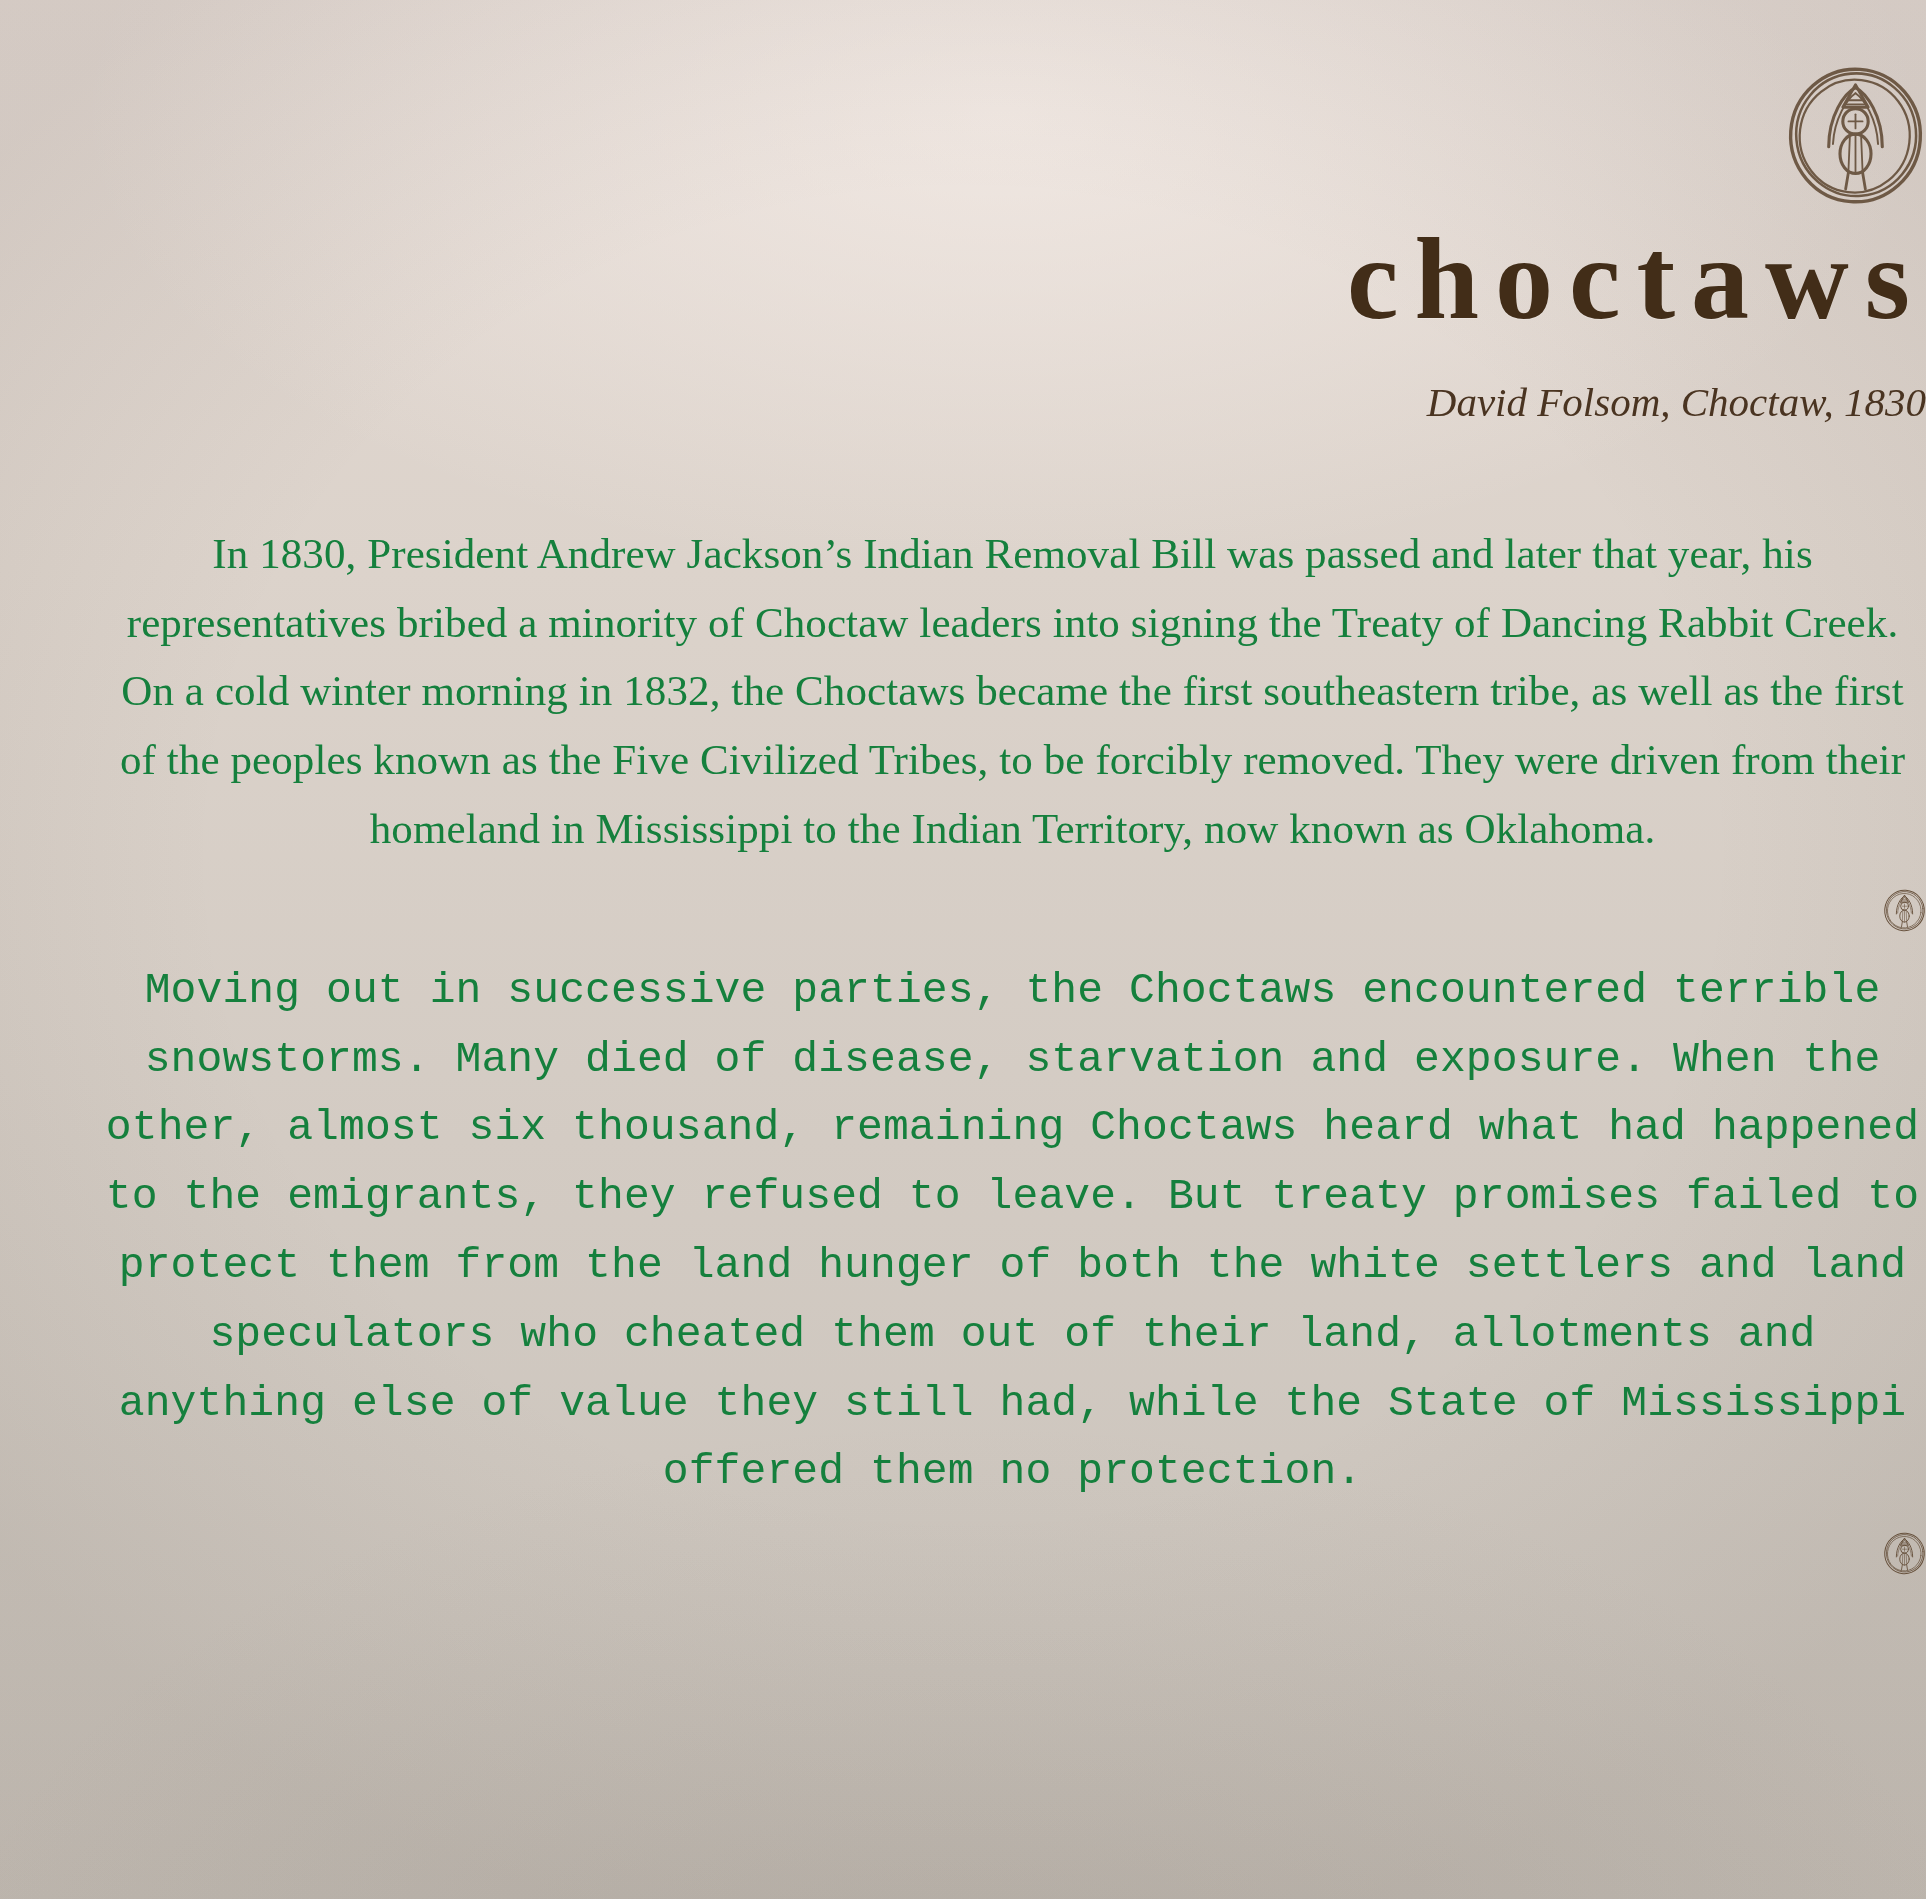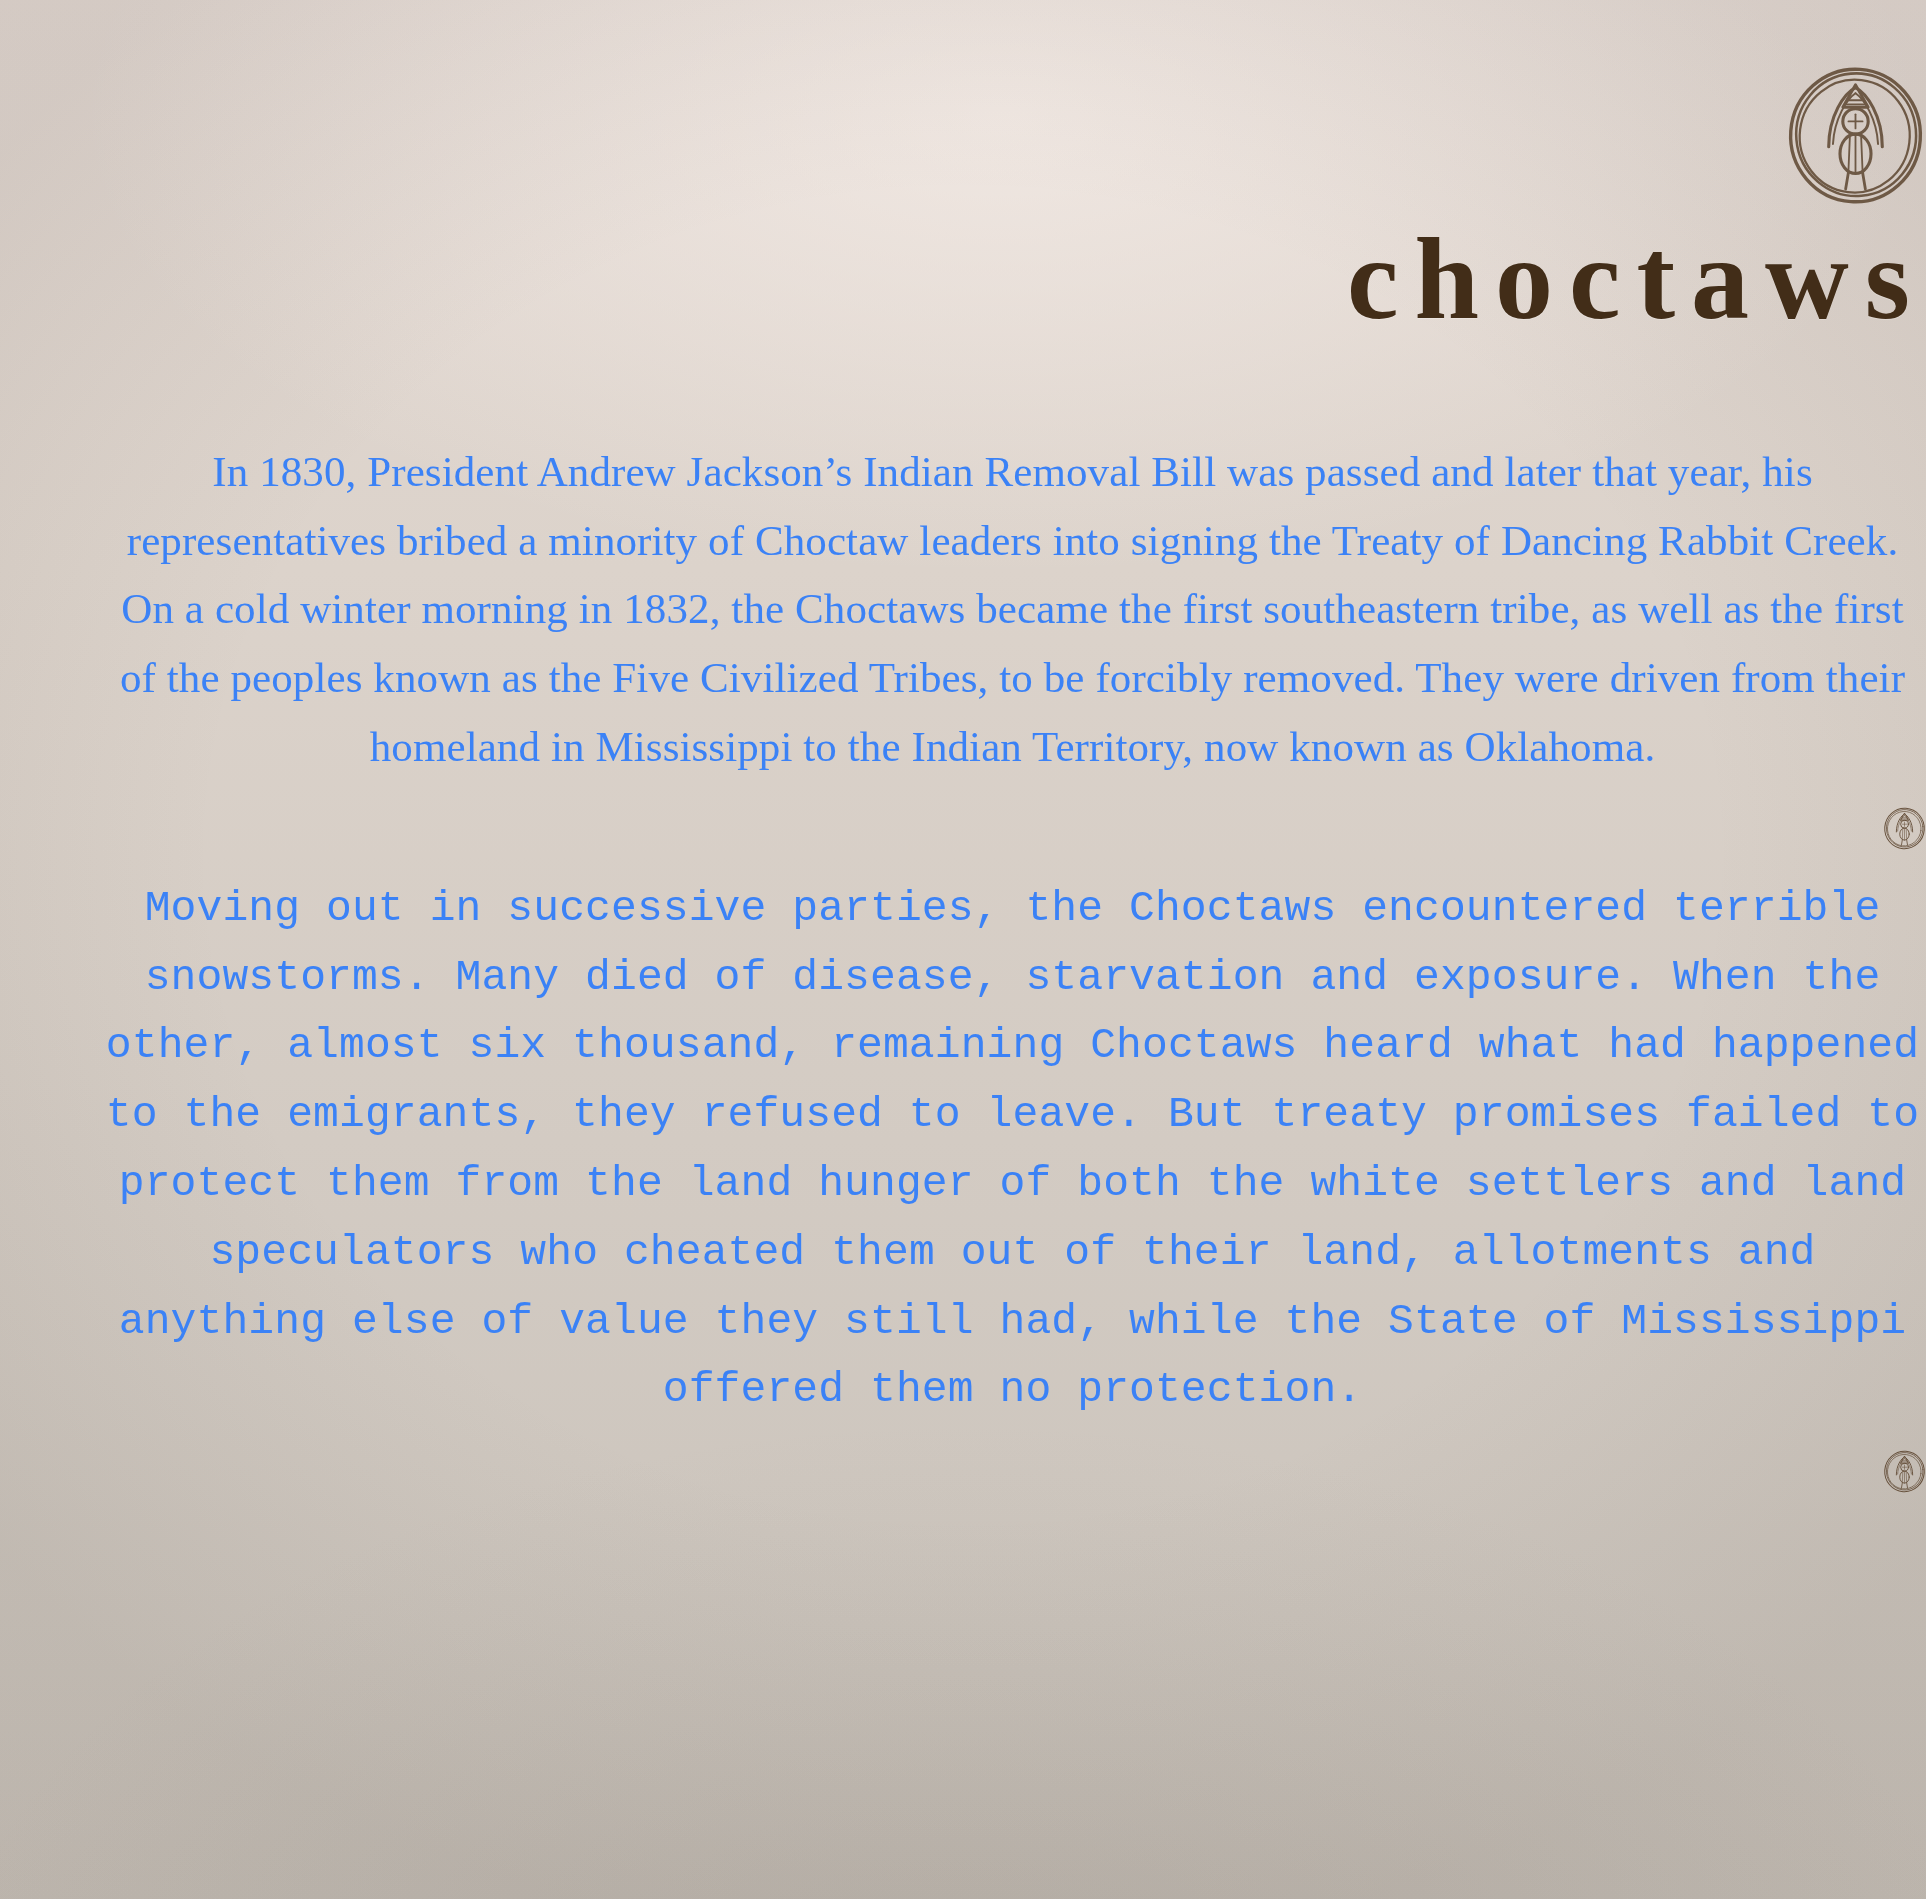--- a/index.html
+++ b/index.html
@@ -68,21 +68,21 @@
     font-size: 41px;
     color: #4a3421;
   }
 
   .body-para {
     max-width: 1827px;
     font-size: 43px;
     line-height: 1.6;
     text-align: center;
     letter-spacing: 0.1px;
-    color: #3b82f6;
+    color: #15803d;
   }
 
   .para-1 { margin-top: 94px; }
   .para-2 { margin-top: 19px; font-family: Liberation Mono, monospace; }
   .para-3 { margin-top: 19px; max-width: 1790px; }
 
   .seal-small {
     width: 43px;
     height: 43px;
     margin-top: 25px;
@@ -131,20 +131,21 @@
 
 <div class="panel">
 
   <svg class="seal-large" viewBox="0 0 100 100">
     <use href="#seal"></use>
   </svg>
 
   <h1 class="panel-title">choctaws</h1>
 
 
+  <p class="attribution">David Folsom, Choctaw, 1830</p>
 
   <p class="body-para para-1">In 1830, President Andrew Jackson’s Indian Removal Bill was passed and later that year, his representatives bribed a minority of Choctaw leaders into signing the Treaty of Dancing Rabbit Creek. On a cold winter morning in 1832, the Choctaws became the first southeastern tribe, as well as the first of the peoples known as the Five Civilized Tribes, to be forcibly removed. They were driven from their homeland in Mississippi to the Indian Territory, now known as Oklahoma.</p>
 
   <svg class="seal-small" viewBox="0 0 100 100">
     <use href="#seal"></use>
   </svg>
 
   <p class="body-para para-2">Moving out in successive parties, the Choctaws encountered terrible snowstorms. Many died of disease, starvation and exposure. When the other, almost six thousand, remaining Choctaws heard what had happened to the emigrants, they refused to leave. But treaty promises failed to protect them from the land hunger of both the white settlers and land speculators who cheated them out of their land, allotments and anything else of value they still had, while the State of Mississippi offered them no protection.</p>
 
   <svg class="seal-small" viewBox="0 0 100 100">

